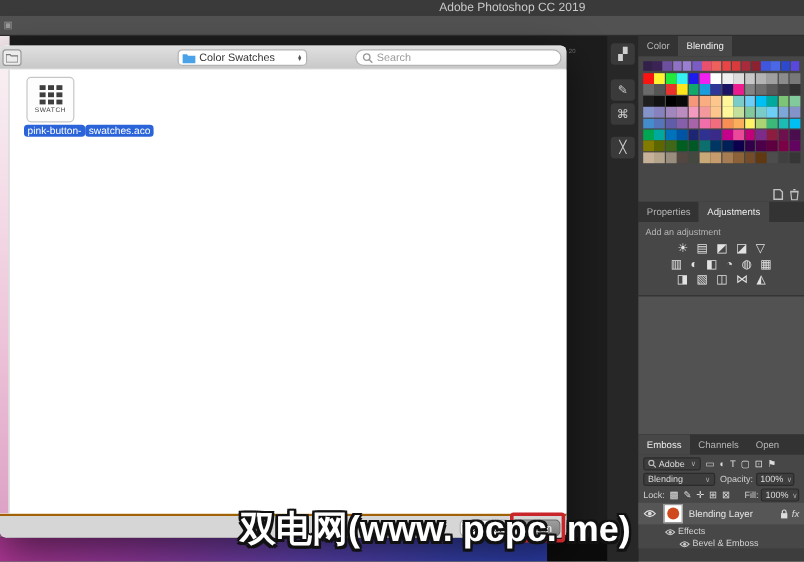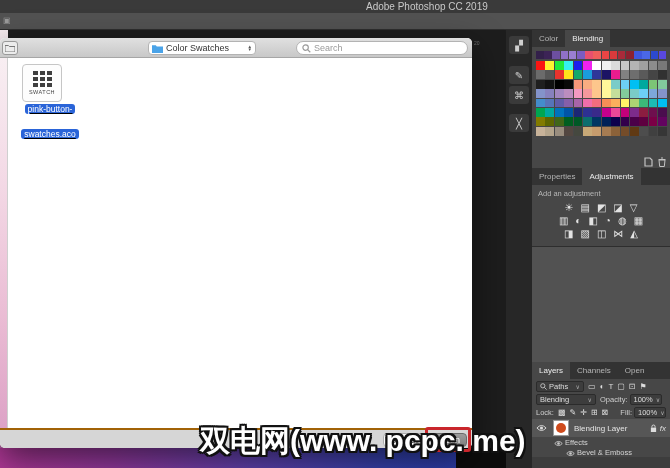--- a/index.html
+++ b/index.html
@@ -35,21 +35,21 @@
     border-radius:8px; display:flex; align-items:center; padding:0 5px; font-size:9px; color:#9a9a9a; }
   .dlg-body { position:absolute; left:0; top:20px; width:100%; height:370px; background:#fff; overflow:hidden; }
   .side-strip { position:absolute; left:0; top:0; width:8px; height:100%; border-right:1px solid #cfcfcf;
     background:linear-gradient(180deg,#f8eef2 0%,#f3d8e5 35%,#eabcd4 70%,#dda2c6 100%); }
   .file-item { position:absolute; left:20px; top:6px; width:60px; }
   .file-icon { width:40px; height:38px; margin-left:2px; background:#fdfdfd; border:1px solid #c6c6c6; border-radius:4px;
     display:flex; flex-direction:column; align-items:center; justify-content:center; }
   .sw-mini { display:grid; grid-template-columns:repeat(3,5px); gap:2px; margin-bottom:2px; }
   .sw-mini i { width:5px; height:4px; background:#3f3f3f; display:block; }
   .file-icon .cap { font-size:5.5px; letter-spacing:.5px; color:#444; }
-  .file-name { margin-top:2px; display:flex; flex-direction:column; align-items:center; gap:15px;text-decoration:underline; }
+  .file-name { margin-top:2px; display:flex; align-items:center; gap:0; }
   .file-name span { background:#2a64d8; color:#fff; font-size:8.5px; line-height:10px; padding:0 3px; border-radius:3px; white-space:nowrap; }
   .dlg-footer { position:absolute; left:0; bottom:0; width:100%; height:20px; background:#d6d6d6;
     border-top:2px solid #a16207; border-radius:0 0 5px 5px; }
   .btn { position:absolute; top:3px; height:14px; font-size:9px; display:flex; align-items:center; justify-content:center;
     border-radius:4px; cursor:default; }
   .btn-cancel { right:47px; width:42px; background:#fcfcfc; border:1px solid #aeaeae; color:#333; }
   .btn-open { right:5px; width:36px; background:linear-gradient(180deg,#9d9d9d,#7f7f7f); border:1px solid #6b6b6b; color:#fff; }
   .red-annotation { position:absolute; right:1px; top:-3px; width:46px; height:25px; border:3px solid #c9262c; border-radius:3px; }
 
   
@@ -349,32 +349,32 @@
           <span>◫</span>
           <span>⋈</span>
           <span>◭</span>
         </div>
       </div>
   </div>
 
   <div class="props-empty"></div>
 
   <div class="tabbar">
-    <span class="tab active">Layers</span>
+    <span class="tab active">Emboss</span>
     <span class="tab">Channels</span>
     <span class="tab">Open</span>
   </div>
   <div class="panel-body layers-body">
     <div class="lrow" style="height:14px">
       <div class="select" style="width:48px">
         <svg width="7" height="7" viewBox="0 0 10 10" style="margin-right:2px">
             <circle cx="4" cy="4" r="3" fill="none" stroke="#bbb" stroke-width="1.4"></circle>
             <line x1="6.2" y1="6.2" x2="9.4" y2="9.4" stroke="#bbb" stroke-width="1.4"></line>
           </svg>
-        <span>Paths</span>
+        <span>Adobe</span>
         <span class="v">∨</span>
       </div>
       <span id="filterIcons" style="display:flex">
           <span class="fil-ic">▭</span>
           <span class="fil-ic">◐</span>
           <span class="fil-ic">T</span>
           <span class="fil-ic">▢</span>
           <span class="fil-ic">⊡</span>
           <span class="fil-ic">⚑</span>
         </span>

